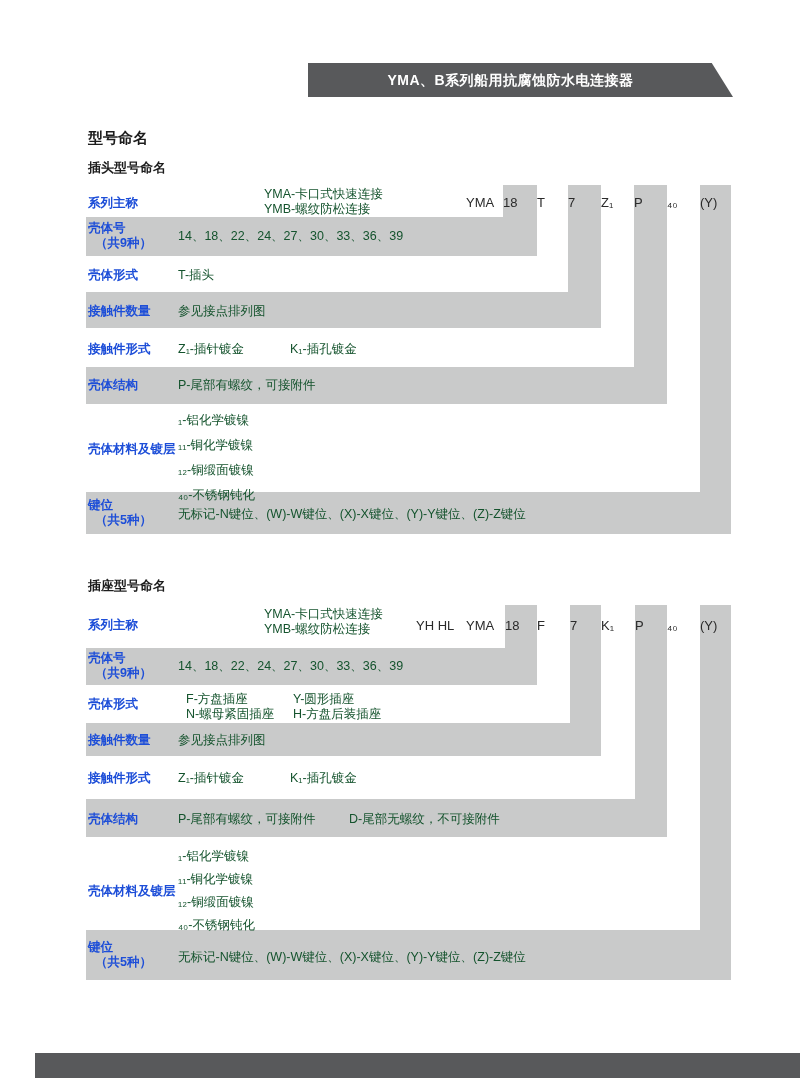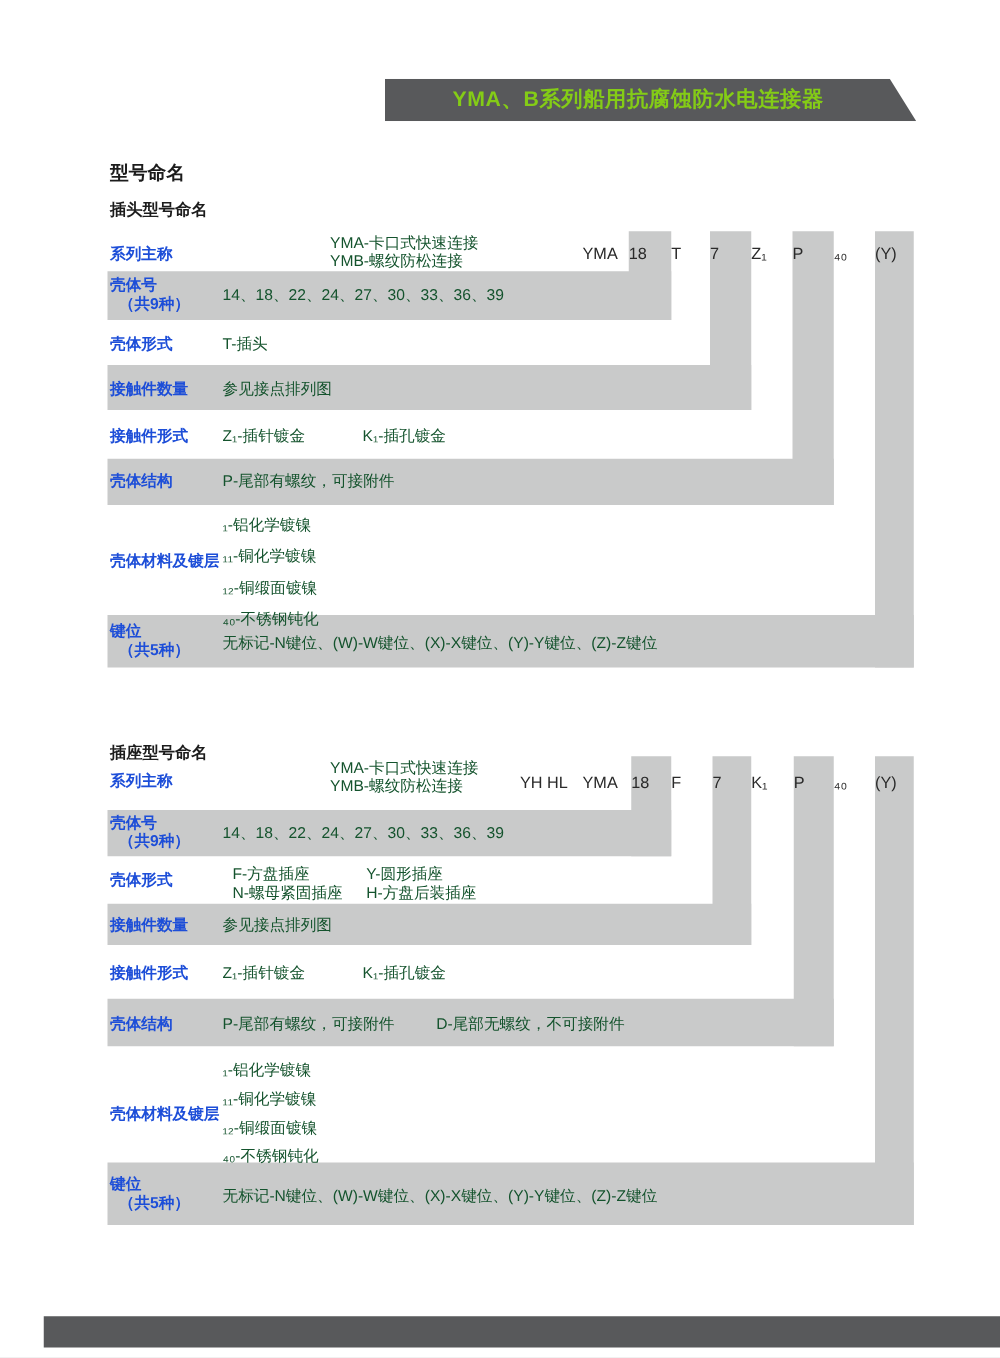--- a/index.html
+++ b/index.html
@@ -11,24 +11,24 @@
   .txt{position:absolute;font-size:12.5px;font-weight:normal;line-height:15px;white-space:nowrap;color:#14532d;}
   .code{position:absolute;top:0;height:16px;font-size:13px;line-height:16px;text-align:left;color:#2a2a2a;white-space:nowrap;}
   .ml{line-height:25px;}
   .ml2{line-height:23px;}
   .ind{padding-left:7px;}
 
   
   #banner{position:absolute;left:308px;top:63px;width:425px;height:34px;background:#58595b;
           clip-path:polygon(0 0,95% 0,100% 100%,0 100%);}
   #banner-title{display:block;width:405px;height:34px;line-height:34px;text-align:center;
-          color:#84cc16;font-size:17px;font-weight:bold;letter-spacing:.5px;white-space:nowrap;}
+          color:#ffffff;font-size:14px;font-weight:bold;letter-spacing:.5px;white-space:nowrap;}
   #page-title{position:absolute;left:88px;top:129px;font-size:15px;font-weight:bold;}
   #t1-sub{position:absolute;left:88px;top:159px;font-size:13px;font-weight:bold;}
-  #t2-sub{position:absolute;left:88px;top:577px;font-size:13px;font-weight:bold;margin-top:16px;}
+  #t2-sub{position:absolute;left:88px;top:577px;font-size:13px;font-weight:bold;}
   #footer-bar{position:absolute;left:35px;top:1053px;width:765px;height:25px;background:#58595b;}
 
   
   #t1-col18{left:503px;top:185px;width:34px;height:71px;}
   #t1-col7 {left:568px;top:185px;width:33px;height:143px;}
   #t1-colP {left:634px;top:185px;width:33px;height:219px;}
   #t1-colY {left:700px;top:185px;width:31px;height:349px;}
   #t1-r2bar{left:86px;top:217px;width:451px;height:39px;}
   #t1-r4bar{left:86px;top:292px;width:515px;height:36px;}
   #t1-r6bar{left:86px;top:367px;width:581px;height:37px;}

